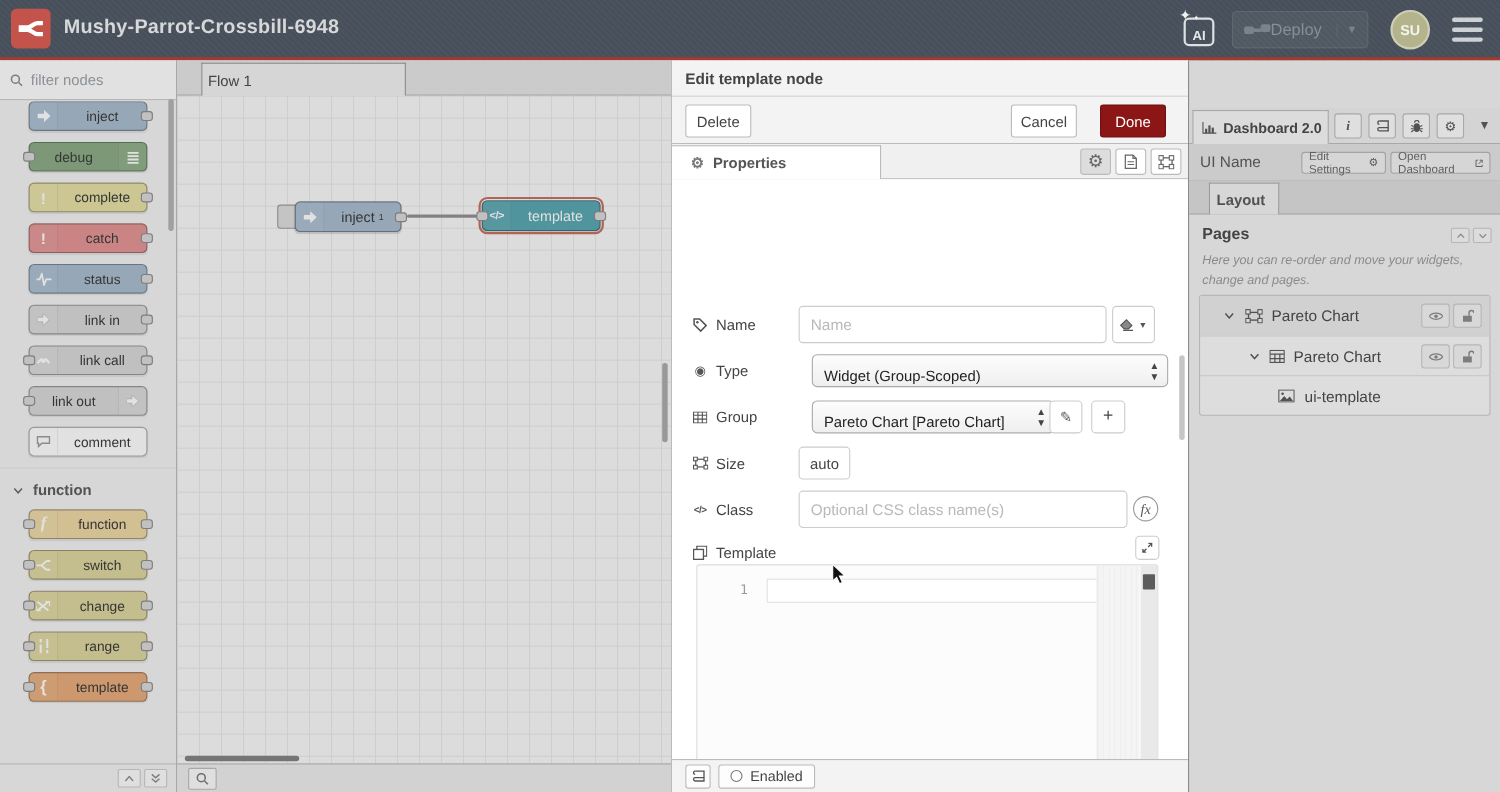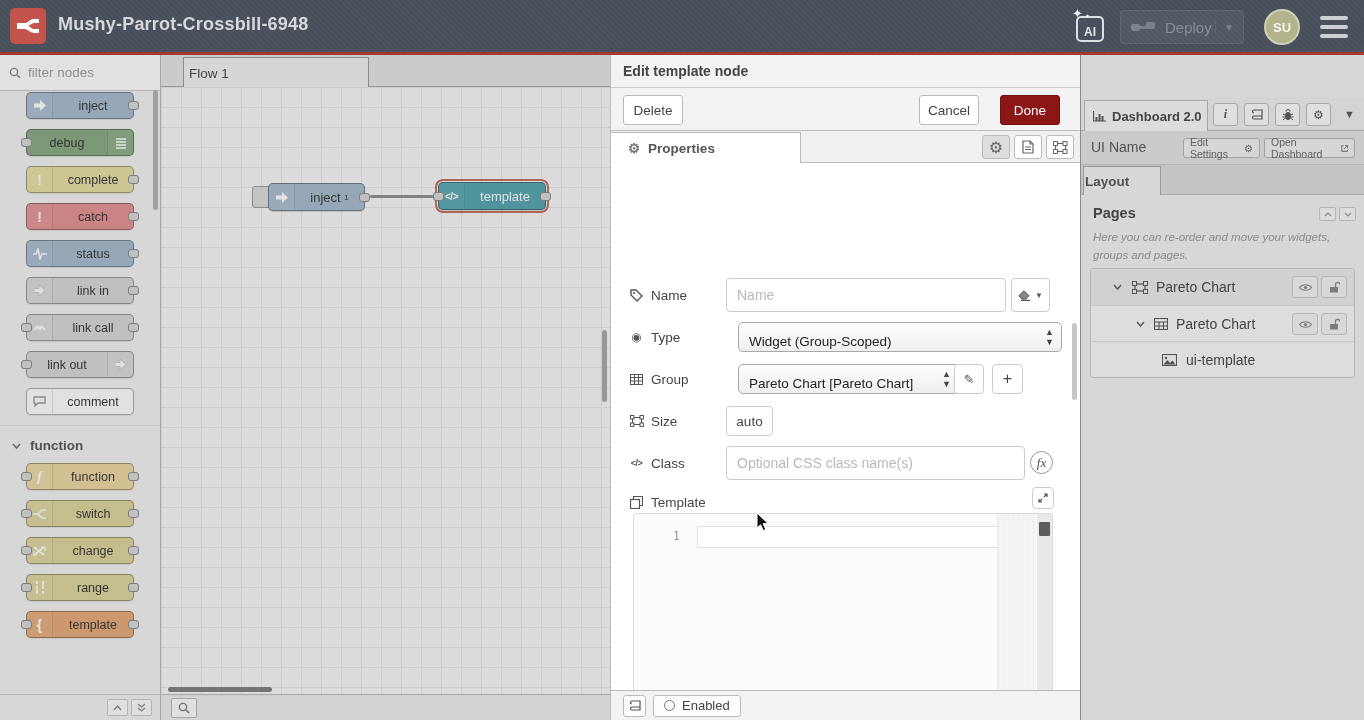--- a/index.html
+++ b/index.html
@@ -12,21 +12,21 @@
     background-image:repeating-linear-gradient(45deg, rgba(255,255,255,0.025) 0 2px, transparent 2px 4px); }
   .logo { position:absolute; left:10px; top:8px; width:36px; height:36px; border-radius:5px; display:flex; align-items:center; justify-content:center; }
   .app-title { position:absolute; left:58px; top:14px; font-size:18px; font-weight:bold; color:#D6D8DA; letter-spacing:0.2px; }
   .ai-btn { position:absolute; left:1072px; top:9px; width:36px; height:36px; color:#E6E8EA; }
   .ai-box { position:absolute; left:4px; top:7px; width:28px; height:26px; border:2px solid #DDE0E2; border-radius:5px; font-size:12px; font-weight:bold; display:flex; align-items:flex-end; justify-content:center; padding-bottom:1px; }
   .ai-spark { position:absolute; left:0px; top:-3px; font-size:13px; color:#F0F2F4; }
   .ai-spark-sm { position:absolute; left:13px; top:3px; font-size:6px; color:#F0F2F4; }
   .deploy-btn { position:absolute; left:1120px; top:10px; width:124px; height:34px; background:rgba(255,255,255,0.05); border:1px solid rgba(255,255,255,0.08); border-radius:4px; display:flex; align-items:center; color:#868E96; font-size:15px; }
   .deploy-glyph { margin-left:10px; width:24px; height:14px; position:relative; }
   .deploy-glyph span { position:absolute; background:#7A828A; border-radius:2px; }
-  .deploy-label { margin-left:10px; }
+  .deploy-label { }
   .deploy-caret { margin-left:auto; margin-right:9px; color:#7A828A; font-size:10px; border-left:1px solid rgba(255,255,255,0.08); padding-left:8px; }
   .avatar { position:absolute; left:1264px; top:9px; width:36px; height:36px; border-radius:50%; background:#B3B38C; border:2px solid #cfcfb8; color:#F4F4EC; font-size:13px; font-weight:bold; display:flex; align-items:center; justify-content:center; }
   .hamburger { position:absolute; left:1320px; top:16px; width:28px; height:22px; display:flex; flex-direction:column; justify-content:space-between; cursor:pointer; }
   .hamburger span { display:block; height:4px; background:#CDD1D5; border-radius:2px; }
 
   
   .shade { position:absolute; top:55px; bottom:0; background:rgba(70,70,70,0.16); z-index:60; pointer-events:none; }
   .shade-left { left:0; width:610px; }
   .shade-right { left:1080px; right:0; }
 
@@ -105,21 +105,21 @@
   
   .sidebar { position:absolute; left:1080px; top:55px; right:0; bottom:0; background:#f3f3f3; border-left:1px solid #999; }
   .sb-tabbar { position:relative; height:33px; background:#f0f0f0; border-bottom:1px solid #bbb;margin-top:43px; }
   .sb-tab { position:absolute; left:3px; top:2px; height:31px; width:124px; background:#f9f9f9; border:1px solid #bbb; border-bottom:none; display:flex; align-items:center; gap:6px; padding-left:8px; font-size:13px; font-weight:bold; color:#444; }
   .sb-iconbtn { position:absolute; top:5px; width:25px; height:23px; background:#fdfdfd; border:1px solid #bbb; border-radius:3px; display:flex; align-items:center; justify-content:center; color:#555; font-size:12px; }
   .sb-caret { position:absolute; left:263px; top:10px; color:#555; font-size:11px; }
   .uiband { position:relative; height:34px; background:#e5e5e5; border-bottom:1px solid #ccc; }
   .uiband-label { position:absolute; left:10px; top:8px; font-size:14px; color:#555; }
   .ui-mini { position:absolute; top:7px; height:20px; background:#f2f2f2; border:1px solid #b5b5b5; border-radius:3px; font-size:10.5px; color:#666; display:flex; align-items:center; gap:4px; padding:0 6px; }
   .layout-row { position:relative; height:30px; background:#dedede; border-bottom:1px solid #bbb; }
-  .layout-tab { position:absolute; left:2px; top:1px; height:29px; width:78px; background:#f3f3f3; border:1px solid #aaa; border-bottom:none; display:flex; align-items:center; padding-left:1px; font-size:13.5px; font-weight:bold; color:#555; }
+  .layout-tab { position:absolute; left:18px; top:1px; height:29px; width:64px; background:#f3f3f3; border:1px solid #aaa; border-bottom:none; display:flex; align-items:center; padding-left:6px; font-size:13.5px; font-weight:bold; color:#555; }
   .pages { position:relative; }
   .pages-title { position:absolute; left:12px; top:10px; font-size:14.5px; font-weight:bold; color:#444; }
   .pages-btn { position:absolute; top:12px; width:17px; height:14px; background:#f9f9f9; border:1px solid #ccc; border-radius:2px; display:flex; align-items:center; justify-content:center; color:#999; }
   .pages-help { position:absolute; left:12px; top:34px; width:252px; font-size:11.5px; font-style:italic; color:#999; line-height:1.55; }
   .tree { position:absolute; left:9px; top:73px; width:265px; background:#fbfbfb; border:1px solid #ccc; border-radius:3px; }
   .tree-row { position:relative; height:36px; display:flex; align-items:center; font-size:14px; color:#444; }
   .tree-row + .tree-row { border-top:1px solid #e2e2e2; }
   .tree-row.selected { background:#ececec; }
   .t-chev { color:#555; display:flex; }
   .t-icon { display:flex; color:#555; }
@@ -590,21 +590,21 @@
       <div class="pages-btn" style="left:238px;">
         <svg width="8" height="5" viewBox="0 0 8 5">
             <path d="M1 4 L4 1 L7 4" stroke="#999" stroke-width="1.2" fill="none"></path>
           </svg>
       </div>
       <div class="pages-btn" style="left:258px;">
         <svg width="8" height="5" viewBox="0 0 8 5">
             <path d="M1 1 L4 4 L7 1" stroke="#999" stroke-width="1.2" fill="none"></path>
           </svg>
       </div>
-      <div class="pages-help">Here you can re-order and move your widgets, groups and pages.</div>
+      <div class="pages-help">Here you can re-order and move your widgets, change and pages.</div>
 
       <div class="tree">
 
         <div class="tree-row selected">
           <span class="t-chev" style="margin-left:22px;">
             <svg width="9" height="6" viewBox="0 0 9 6">
                 <path d="M1 1 L4.5 5 L8 1" stroke="#555" stroke-width="1.4" fill="none"></path>
               </svg>
           </span>
           <span class="t-icon" style="margin-left:10px;">

